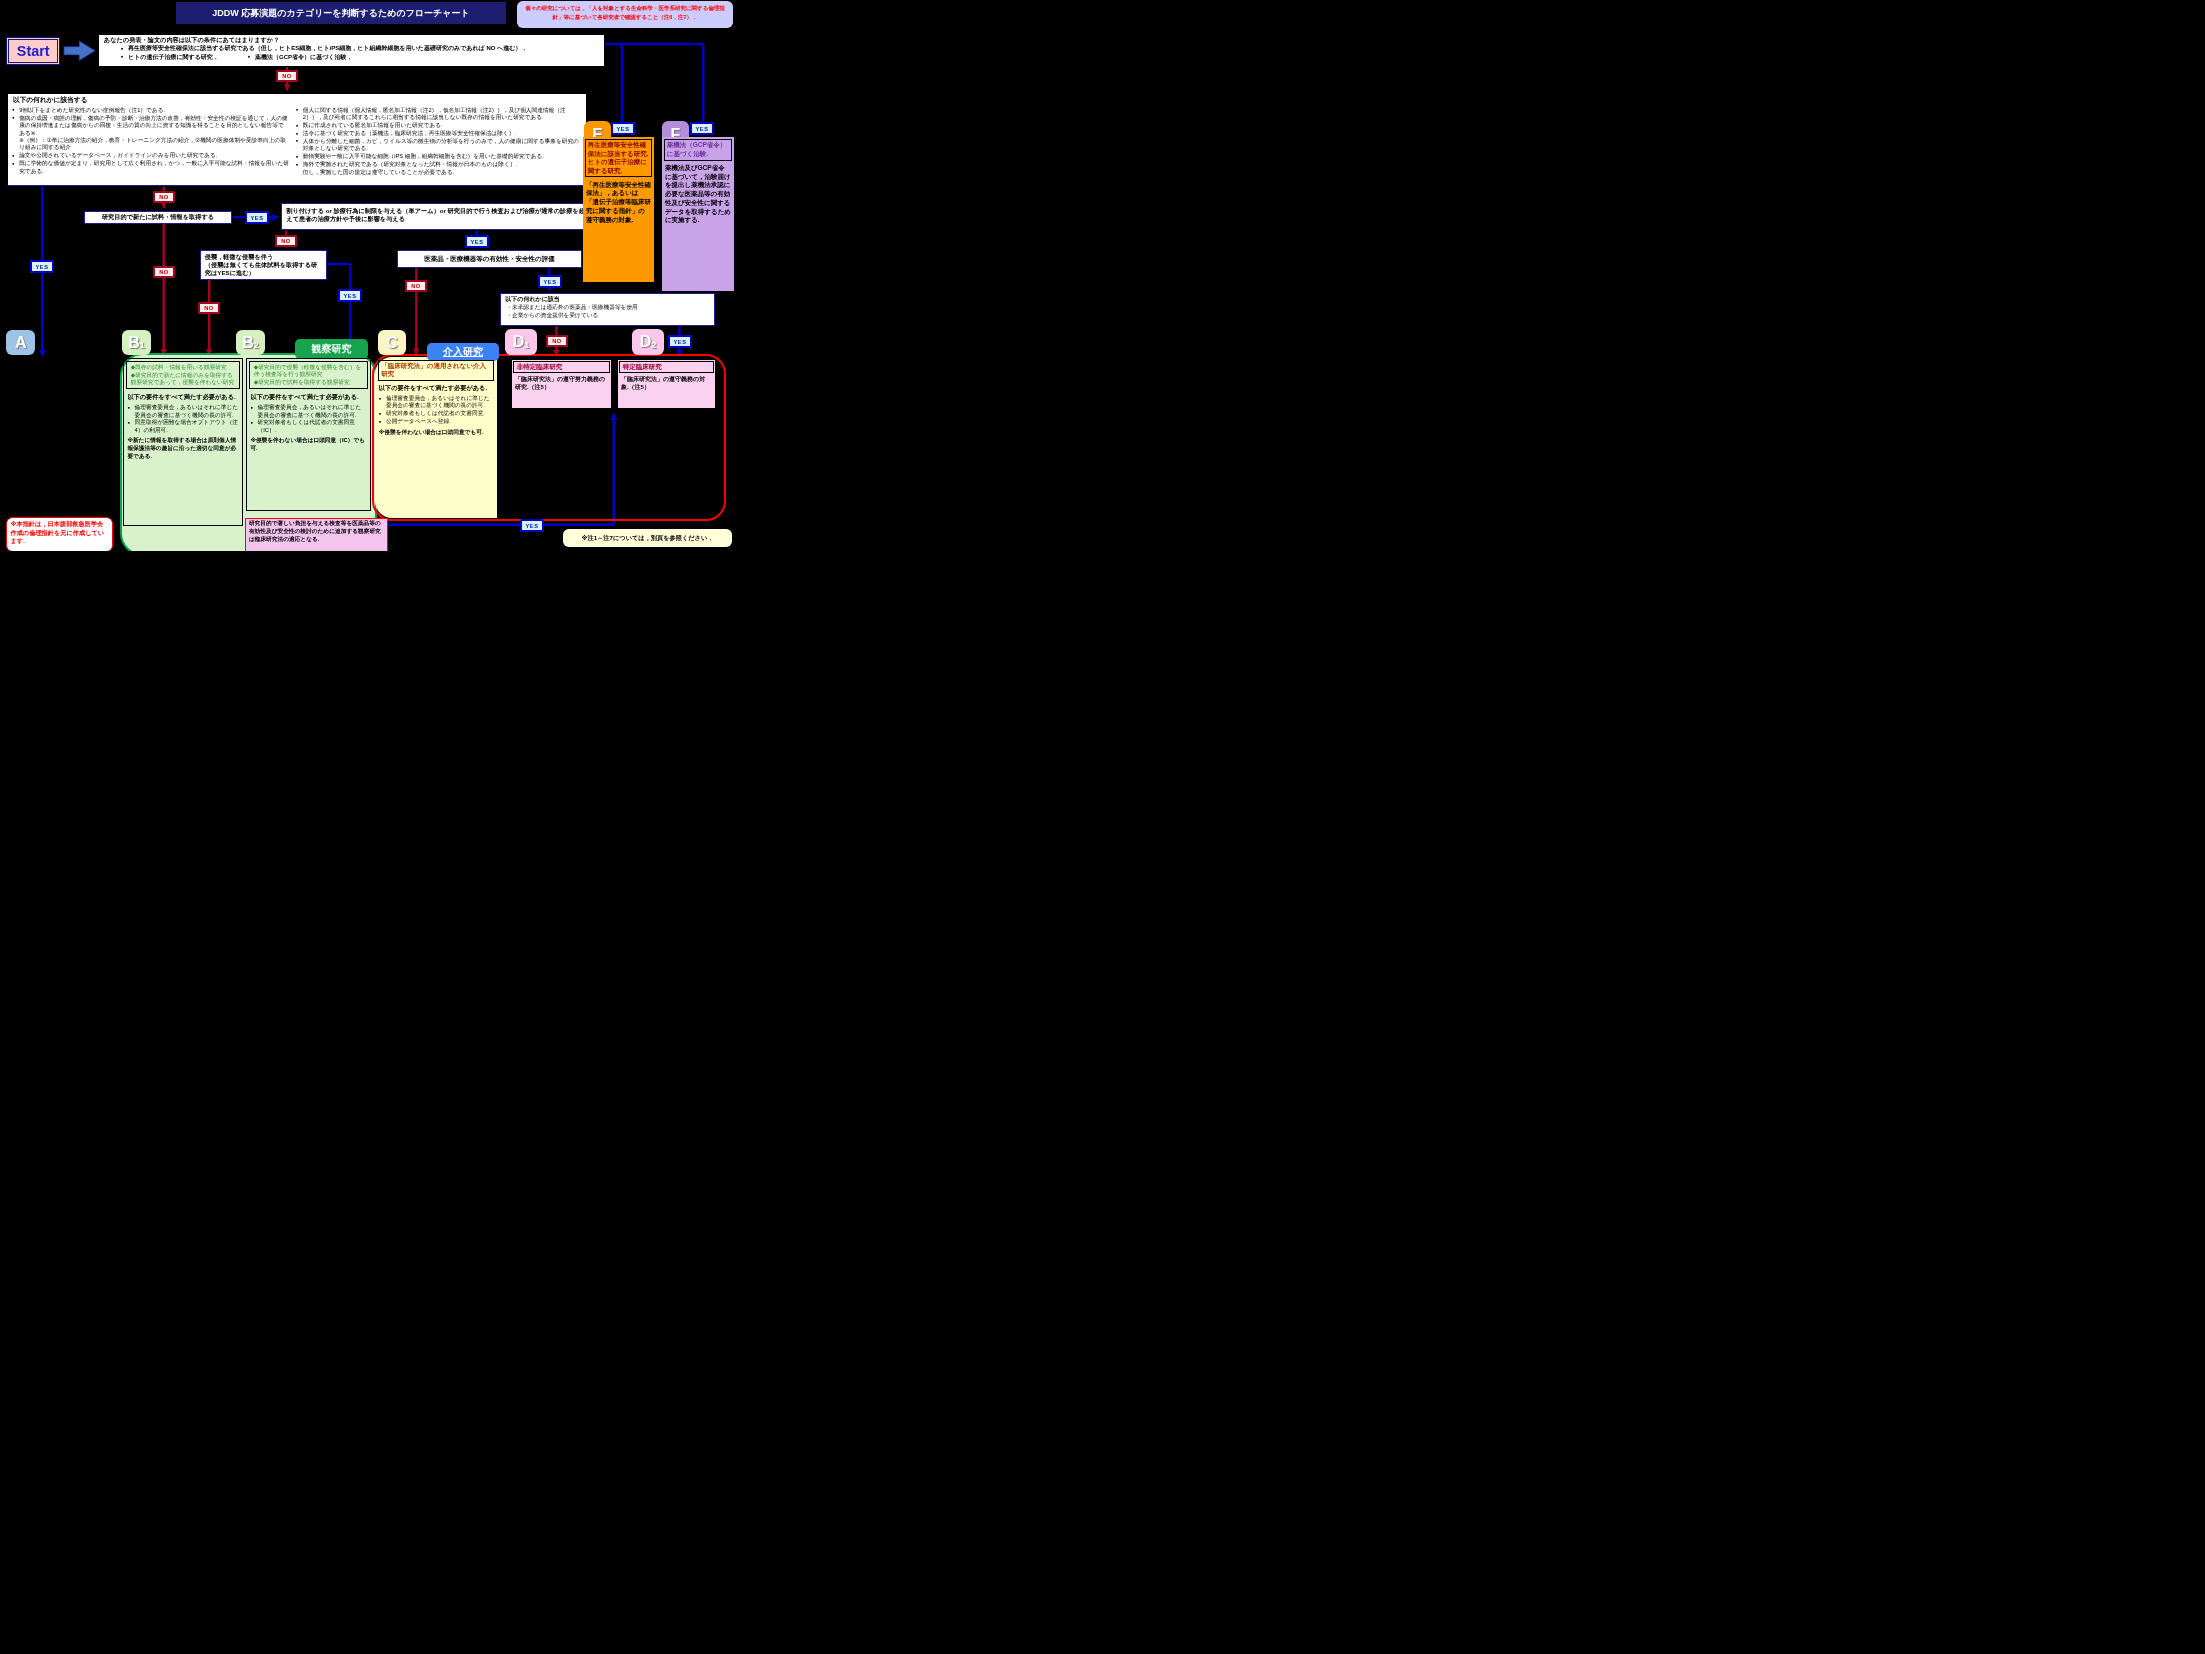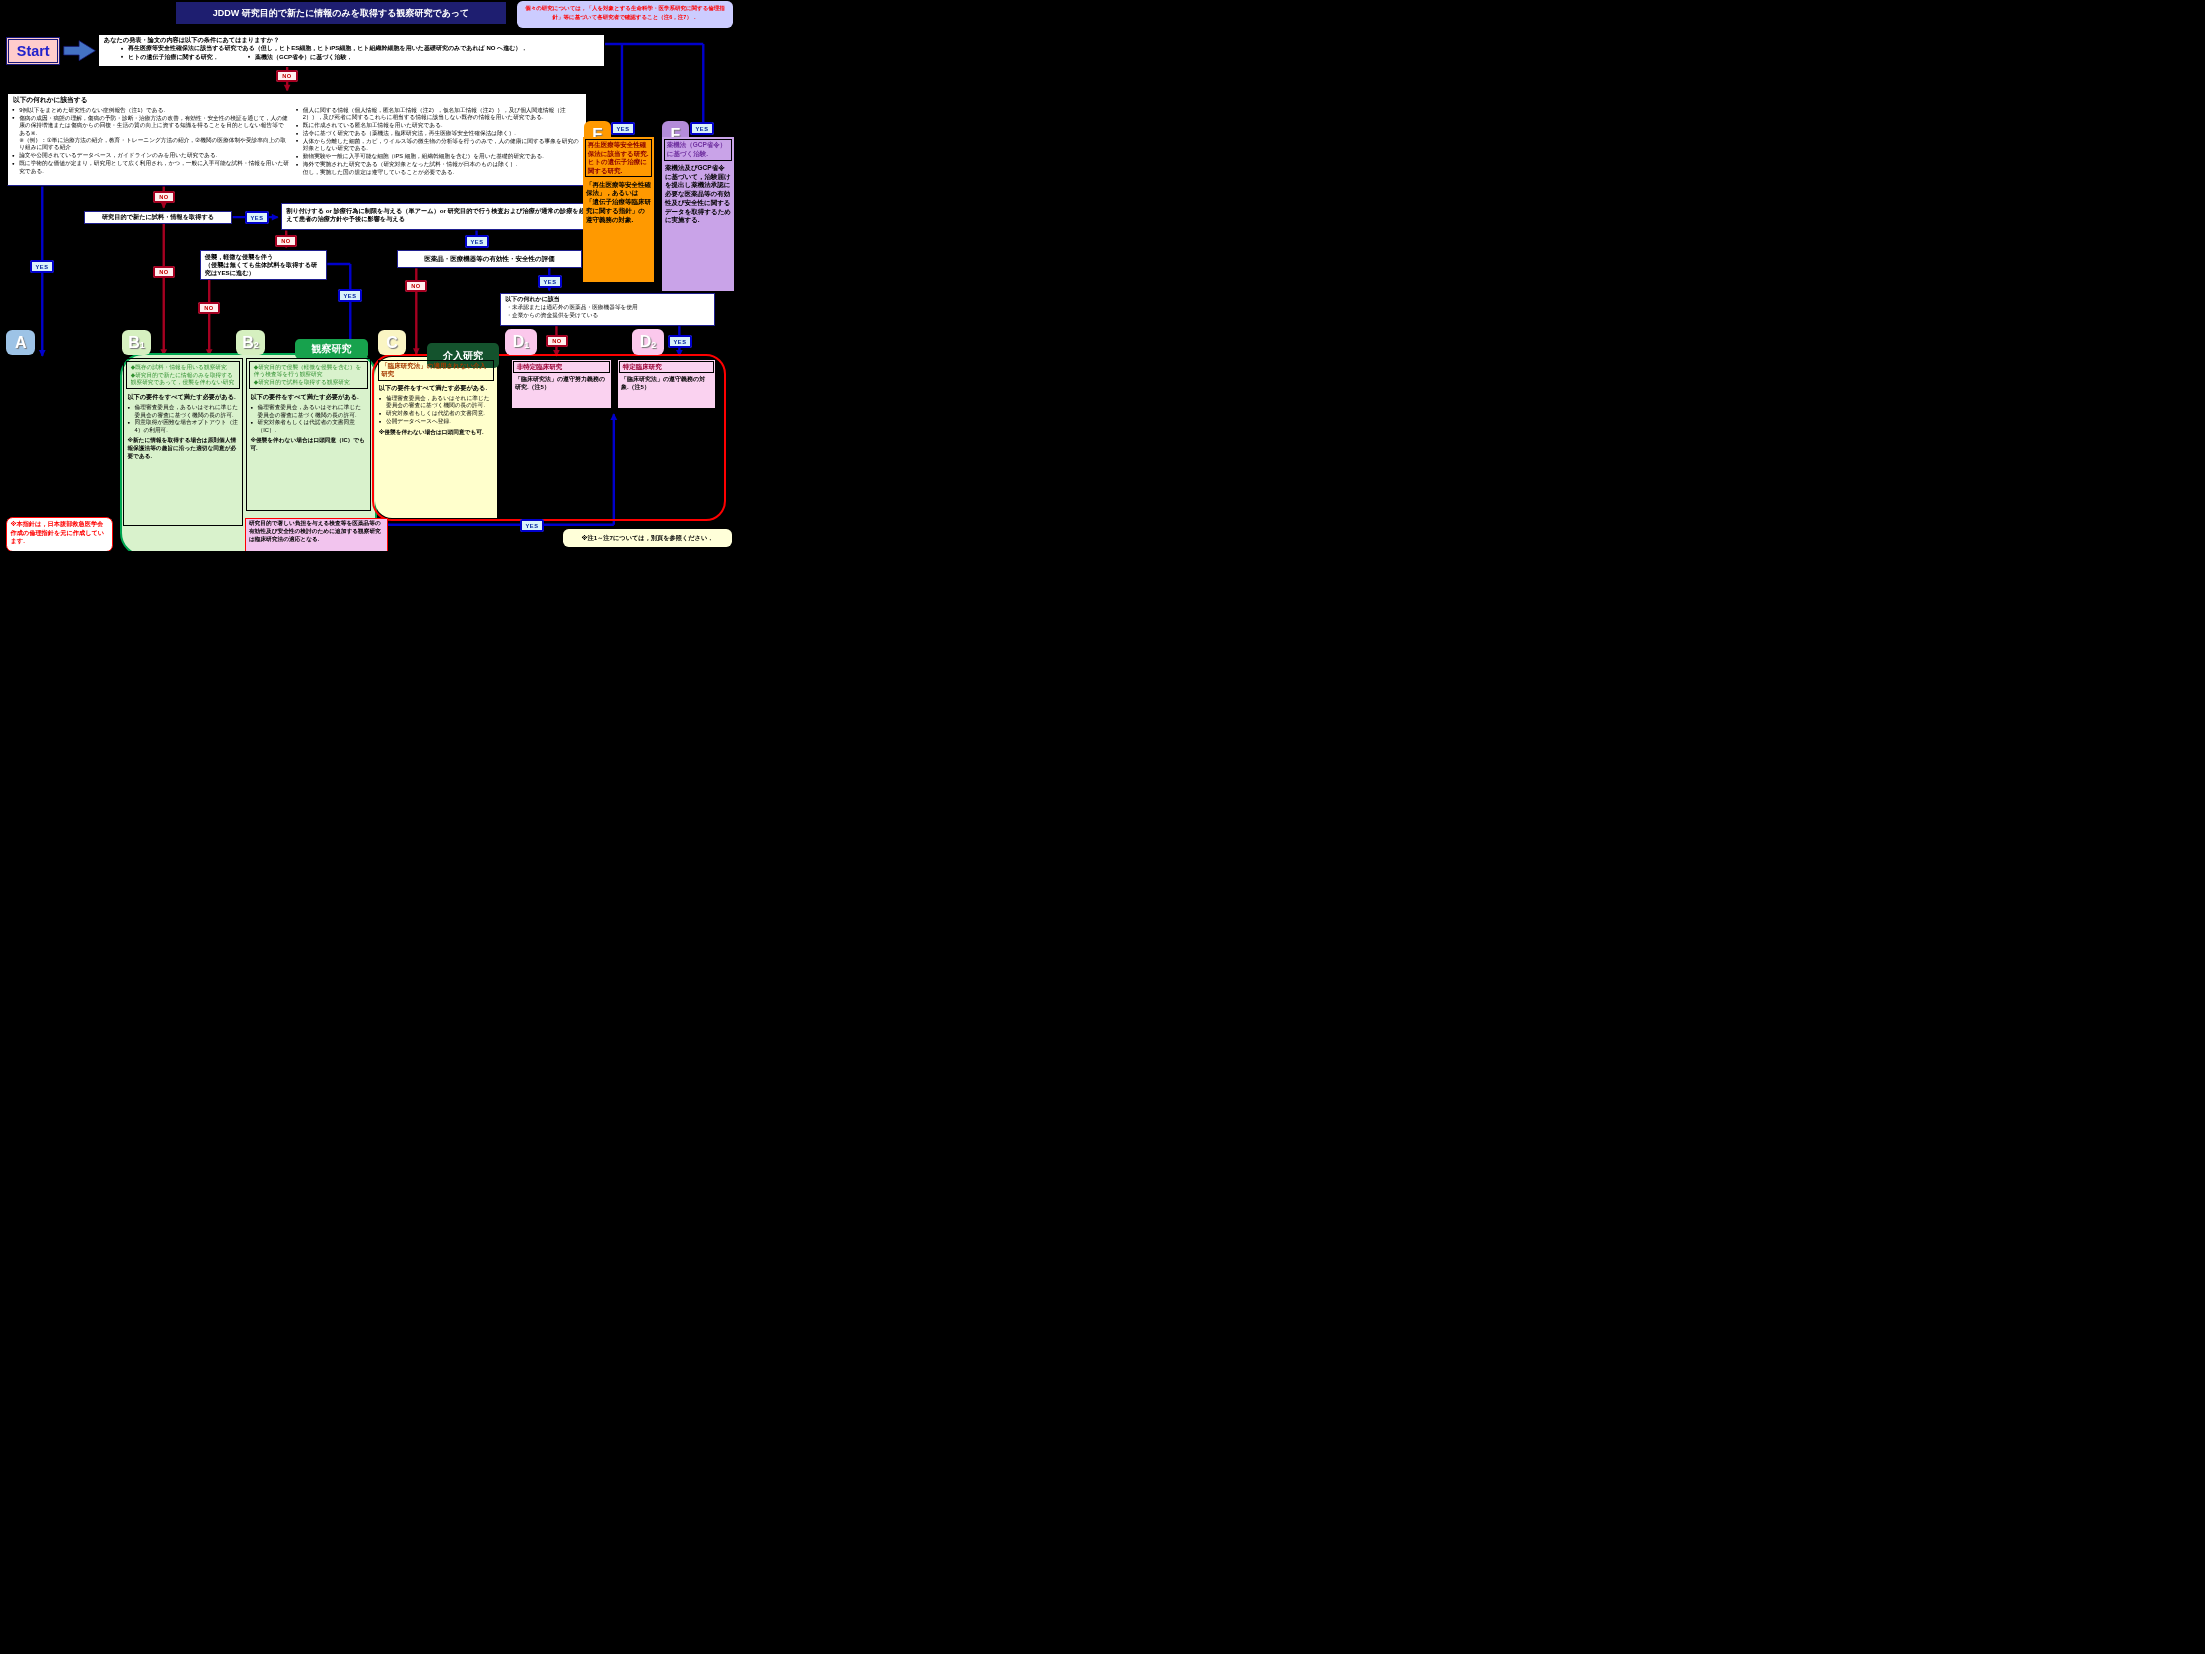--- a/index.html
+++ b/index.html
@@ -95,21 +95,21 @@
       <path d="M600 139 V189" marker-end="url(#ar)"></path>
       <path d="M342 390 V434" marker-end="url(#ar)"></path>
       <path d="M342 467 V742" marker-end="url(#ar)"></path>
       <path d="M598 482 V517" marker-end="url(#ar)"></path>
       <path d="M437 585 V742" marker-end="url(#ar)"></path>
       <path d="M870 561 V740" marker-end="url(#ar)"></path>
       <path d="M1163 682 V744" marker-end="url(#ar)"></path>
     </g>
   </svg>
 
-  <div class="abs banner" style="left:176px;top:1.9px;width:330px;height:22px;">JDDW 研究目的で新たに情報のみを取得する観察研究であって</div>
+  <div class="abs banner" style="left:176px;top:1.9px;width:330px;height:22px;">JDDW 応募演題のカテゴリーを判断するためのフローチャート</div>
 
   <div class="abs topnote" style="left:517px;top:1.4px;width:216px;height:27px;">個々の研究については，「人を対象とする生命科学・医学系研究に関する倫理指針」等に基づいて各研究者で確認すること（注6，注7）．</div>
 
   <div class="abs start-outer" style="left:6.2px;top:37px;width:54px;height:28px;">
     <div class="start-inner">Start</div>
   </div>
 
   <div class="abs q1box" style="left:98px;top:34px;width:507px;height:33px;">
     <div class="q1head">あなたの発表・論文の内容は以下の条件にあてはまりますか？</div>
     <div class="li" style="margin-left:17px;font-size:6px;font-weight:600;">再生医療等安全性確保法に該当する研究である（但し，ヒトES細胞，ヒトiPS細胞，ヒト組織幹細胞を用いた基礎研究のみであれば NO へ進む）．</div>
@@ -191,21 +191,21 @@
   <div class="abs cat" style="left:505px;top:329px;width:32px;height:26px;background:#FBC8EC;">
     <span>D</span>
       <sub>1</sub>
   </div>
   <div class="abs cat" style="left:632px;top:329px;width:32px;height:26px;background:#FBC8EC;">
     <span>D</span>
       <sub>2</sub>
   </div>
 
   <div class="abs grp" style="left:275px;top:339px;width:73px;height:20px;background:#17A24D;margin-left:20px;">観察研究</div>
-  <div class="abs grp" style="left:427px;top:343px;width:72px;height:25px;background:#14532d;">介入研究</div>
+  <div class="abs grp" style="left:427px;top:343px;width:72px;height:18px;background:#3b82f6;text-decoration:underline;">介入研究</div>
 
 
   <div class="abs rbox" style="left:123px;top:358px;width:120px;height:168px;">
     <div class="tbox" style="margin:2.4px;padding:1.4px 2.4px;color:#2F8F2F;font-size:6.7px;">
       <div class="nolb" style="font-size:6.7px;font-weight:bold;">
           <div class="li">◆既存の試料・情報を用いる観察研究</div>
           <div class="li">◆研究目的で新たに情報のみを取得する観察研究であって，侵襲を伴わない研究</div>
         </div>
     </div>
     <div class="body-txt" style="padding:1px 3.4px;font-size:6.2px;">以下の要件をすべて満たす必要がある.</div>

